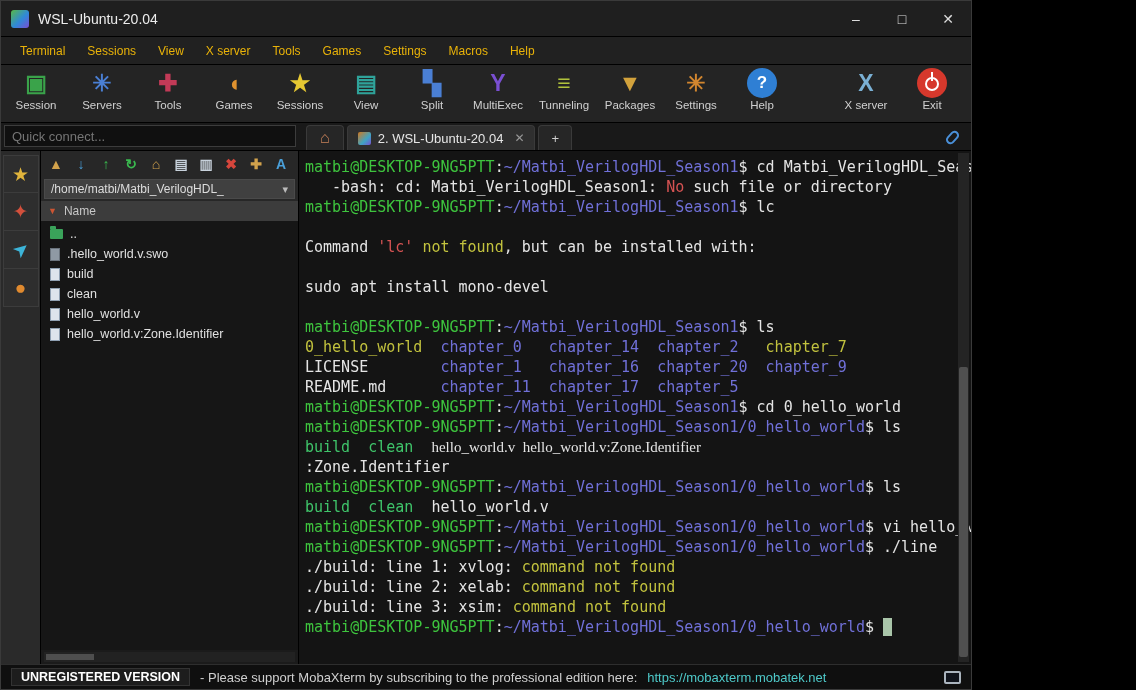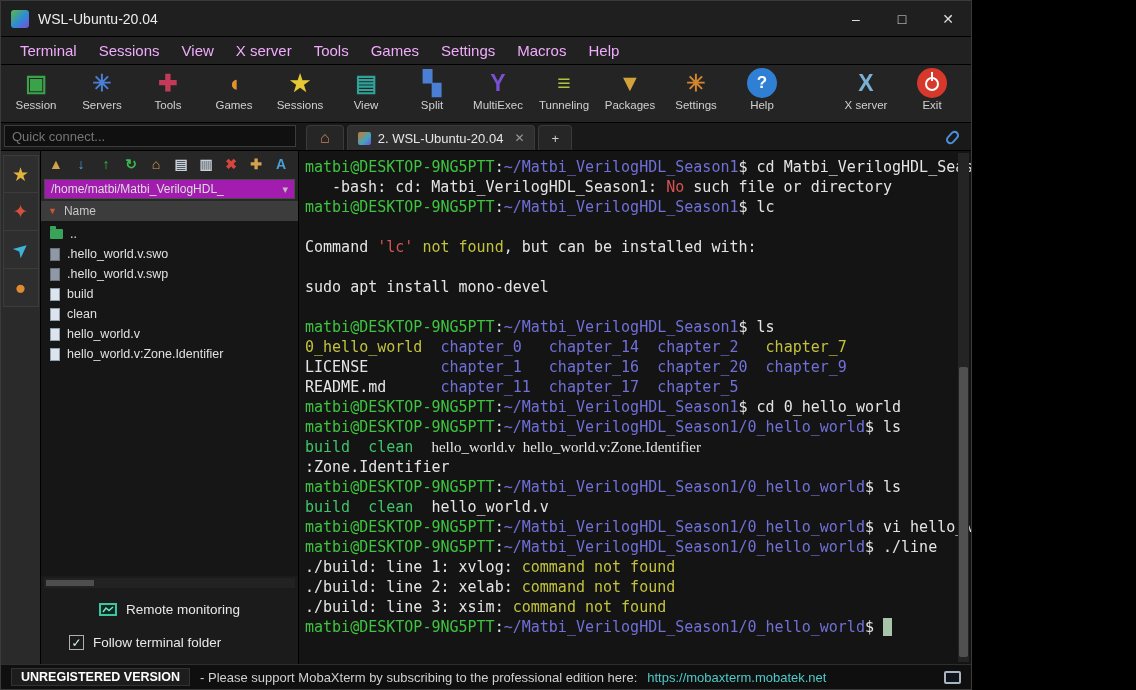--- a/index.html
+++ b/index.html
@@ -14,21 +14,21 @@
   .logo { width:18px; height:18px; border-radius:3px;
           background:linear-gradient(135deg,#58b947 0%,#2f89d8 55%,#7a4fd2 100%); }
   .title { color:#ececec; font-size:14px; }
   .win-controls { margin-left:auto; display:flex; height:36px; }
   .win-btn { width:46px; height:36px; color:#ddd; display:flex; align-items:center;
              justify-content:center; font-size:14px; }
 
   
   .menubar { height:28px; background:#212121; display:flex; align-items:center;
              padding:0 8px; border-bottom:1px solid #000; flex:0 0 28px;}
-  .menu-item { color:#f0abfc; font-size:15px; padding:4px 11px; }
+  .menu-item { color:#eab308; font-size:12px; padding:4px 11px; }
 
   
   .toolbar { height:58px; background:#242424; display:flex; align-items:flex-start;
              padding:3px 6px 0 2px; border-bottom:1px solid #000; flex:0 0 58px;}
   .toolbar-left { display:flex; }
   .toolbar-right { display:flex; margin-left:auto; }
   .tool-btn { width:66px; display:flex; flex-direction:column; align-items:center; gap:1px; }
   .tool-glyph { display:flex; align-items:center; justify-content:center;
                 width:30px; height:30px; font-size:23px; font-weight:700; line-height:30px;}
   .tool-glyph.round { border-radius:50%; font-size:17px; }
@@ -67,21 +67,21 @@
   .strip-btn:first-child { border-top:1px solid #3c3c3c; }
   .strip-glyph { font-size:19px; display:inline-block; }
 
   .filepanel { width:258px; background:#1b1b1b; border-right:1px solid #000;
                display:flex; flex-direction:column; }
   .file-toolbar { height:26px; display:flex; align-items:center; padding:0 3px; gap:1px;
                   background:#272727; }
   .ft-btn { width:24px; height:22px; display:flex; align-items:center; justify-content:center; }
   .ft-glyph { font-size:14px; font-weight:700; }
   .path-row { padding:2px 3px; background:#272727; }
-  .path-select { height:20px; display:flex; align-items:center; background:#a21caf;
+  .path-select { height:20px; display:flex; align-items:center; background:#404040;
                  border:1px solid #4a4a4a; color:#dcdcdc; font-size:12px; padding:0 6px; }
   .path-chevron { margin-left:auto; color:#bbb; font-size:11px; }
   .name-header { height:20px; background:#3c3c3c; color:#c8c8c8; font-size:12px;
                  display:flex; align-items:center; padding:0 7px; gap:7px; }
   .sort-arrow { color:#cc5533; font-size:9px; }
   .file-list { flex:1; background:#161616; overflow:hidden; padding-top:3px; }
   .file-row { height:20px; display:flex; align-items:center; gap:7px; padding:0 9px;
               color:#e0e0e0; font-size:12.5px; white-space:nowrap; }
   .fi { flex:0 0 auto; }
   .fi-folder { width:13px; height:10px; background:#3aa35a; border-radius:1px; position:relative; }
@@ -293,55 +293,38 @@
       <div class="file-list">
           <div class="file-row">
             <span class="fi fi-folder"></span>
             <span class="file-label">..</span>
           </div>
           <div class="file-row">
             <span class="fi fi-file hidden"></span>
             <span class="file-label">.hello_world.v.swo</span>
           </div>
           <div class="file-row">
-            <span class="fi fi-file hidden"></span>
-            <span class="file-label">.hello_world.v.swp</span>
-          </div>
-          <div class="file-row">
             <span class="fi fi-file"></span>
             <span class="file-label">build</span>
           </div>
           <div class="file-row">
             <span class="fi fi-file"></span>
             <span class="file-label">clean</span>
           </div>
           <div class="file-row">
             <span class="fi fi-file"></span>
             <span class="file-label">hello_world.v</span>
           </div>
           <div class="file-row">
             <span class="fi fi-file"></span>
             <span class="file-label">hello_world.v:Zone.Identifier</span>
           </div>
         </div>
       <div class="h-scroll">
         <div class="h-thumb"></div>
-      </div>
-      <div class="panel-bottom">
-        <div class="remote-btn">
-          <svg width="18" height="14" viewBox="0 0 18 14">
-            <rect x="1" y="1" width="16" height="11" fill="#0c2a24" stroke="#3fc4a0" stroke-width="2"></rect>
-            <polyline points="4,9 7,5 10,7.5 14,4" fill="none" stroke="#7fe0c0" stroke-width="1.5"></polyline>
-          </svg>
-          <span>Remote monitoring</span>
-        </div>
-        <div class="follow-row">
-          <span class="checkbox checked" id="follow-checkbox"></span>
-          <span>Follow terminal folder</span>
-        </div>
       </div>
     </div>
 
     <div class="terminal">
       <div class="v-scroll">
         <div class="v-thumb"></div>
       </div>
     <div class="tline"><span style="color: rgb(62, 196, 62);">matbi@DESKTOP-9NG5PTT</span><span style="color: rgb(228, 228, 228);">:</span><span style="color: rgb(112, 112, 216);">~/Matbi_VerilogHDL_Season1</span><span style="color: rgb(228, 228, 228);">$ </span><span style="color: rgb(228, 228, 228);">cd Matbi_VerilogHDL_Season1</span></div>
         <div class="tline"><span style="color: rgb(228, 228, 228); margin-left: 27px;">-bash: cd: Matbi_VerilogHDL_Season1: </span><span style="color: rgb(214, 83, 83);">No</span><span style="color: rgb(228, 228, 228);"> such file or directory</span></div>
         <div class="tline"><span style="color: rgb(62, 196, 62);">matbi@DESKTOP-9NG5PTT</span><span style="color: rgb(228, 228, 228);">:</span><span style="color: rgb(112, 112, 216);">~/Matbi_VerilogHDL_Season1</span><span style="color: rgb(228, 228, 228);">$ </span><span style="color: rgb(228, 228, 228);">lc</span></div>

